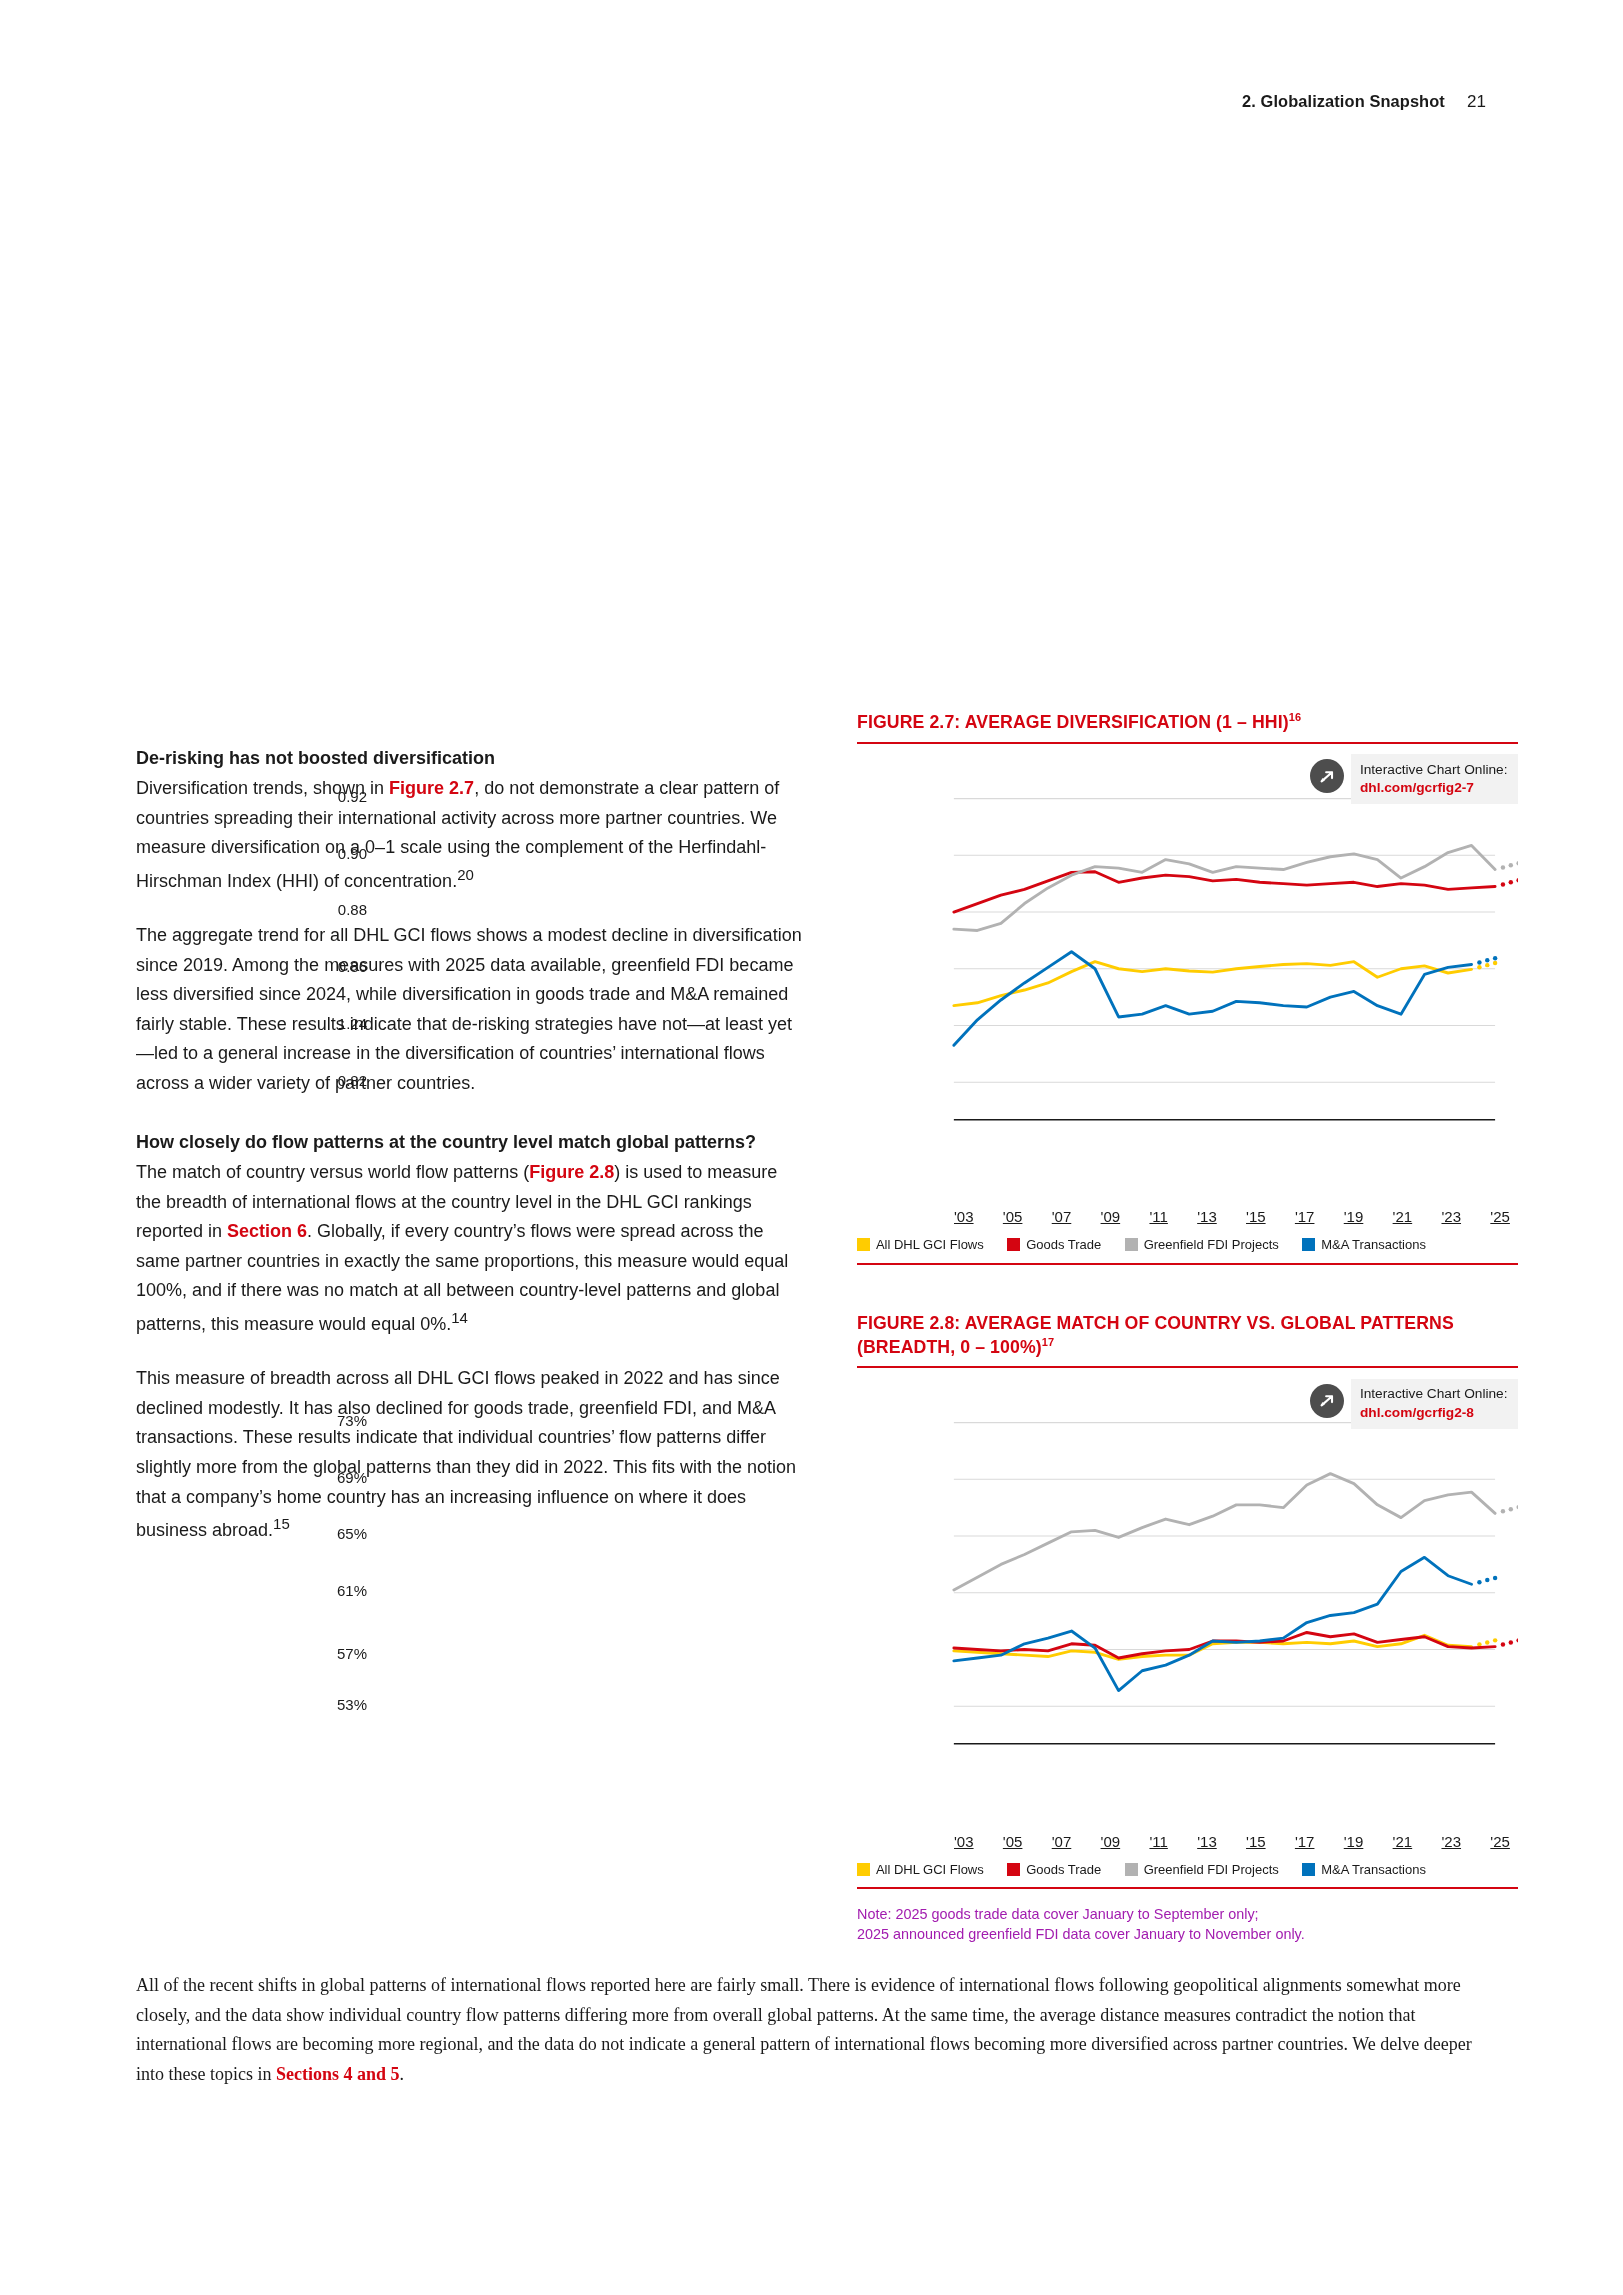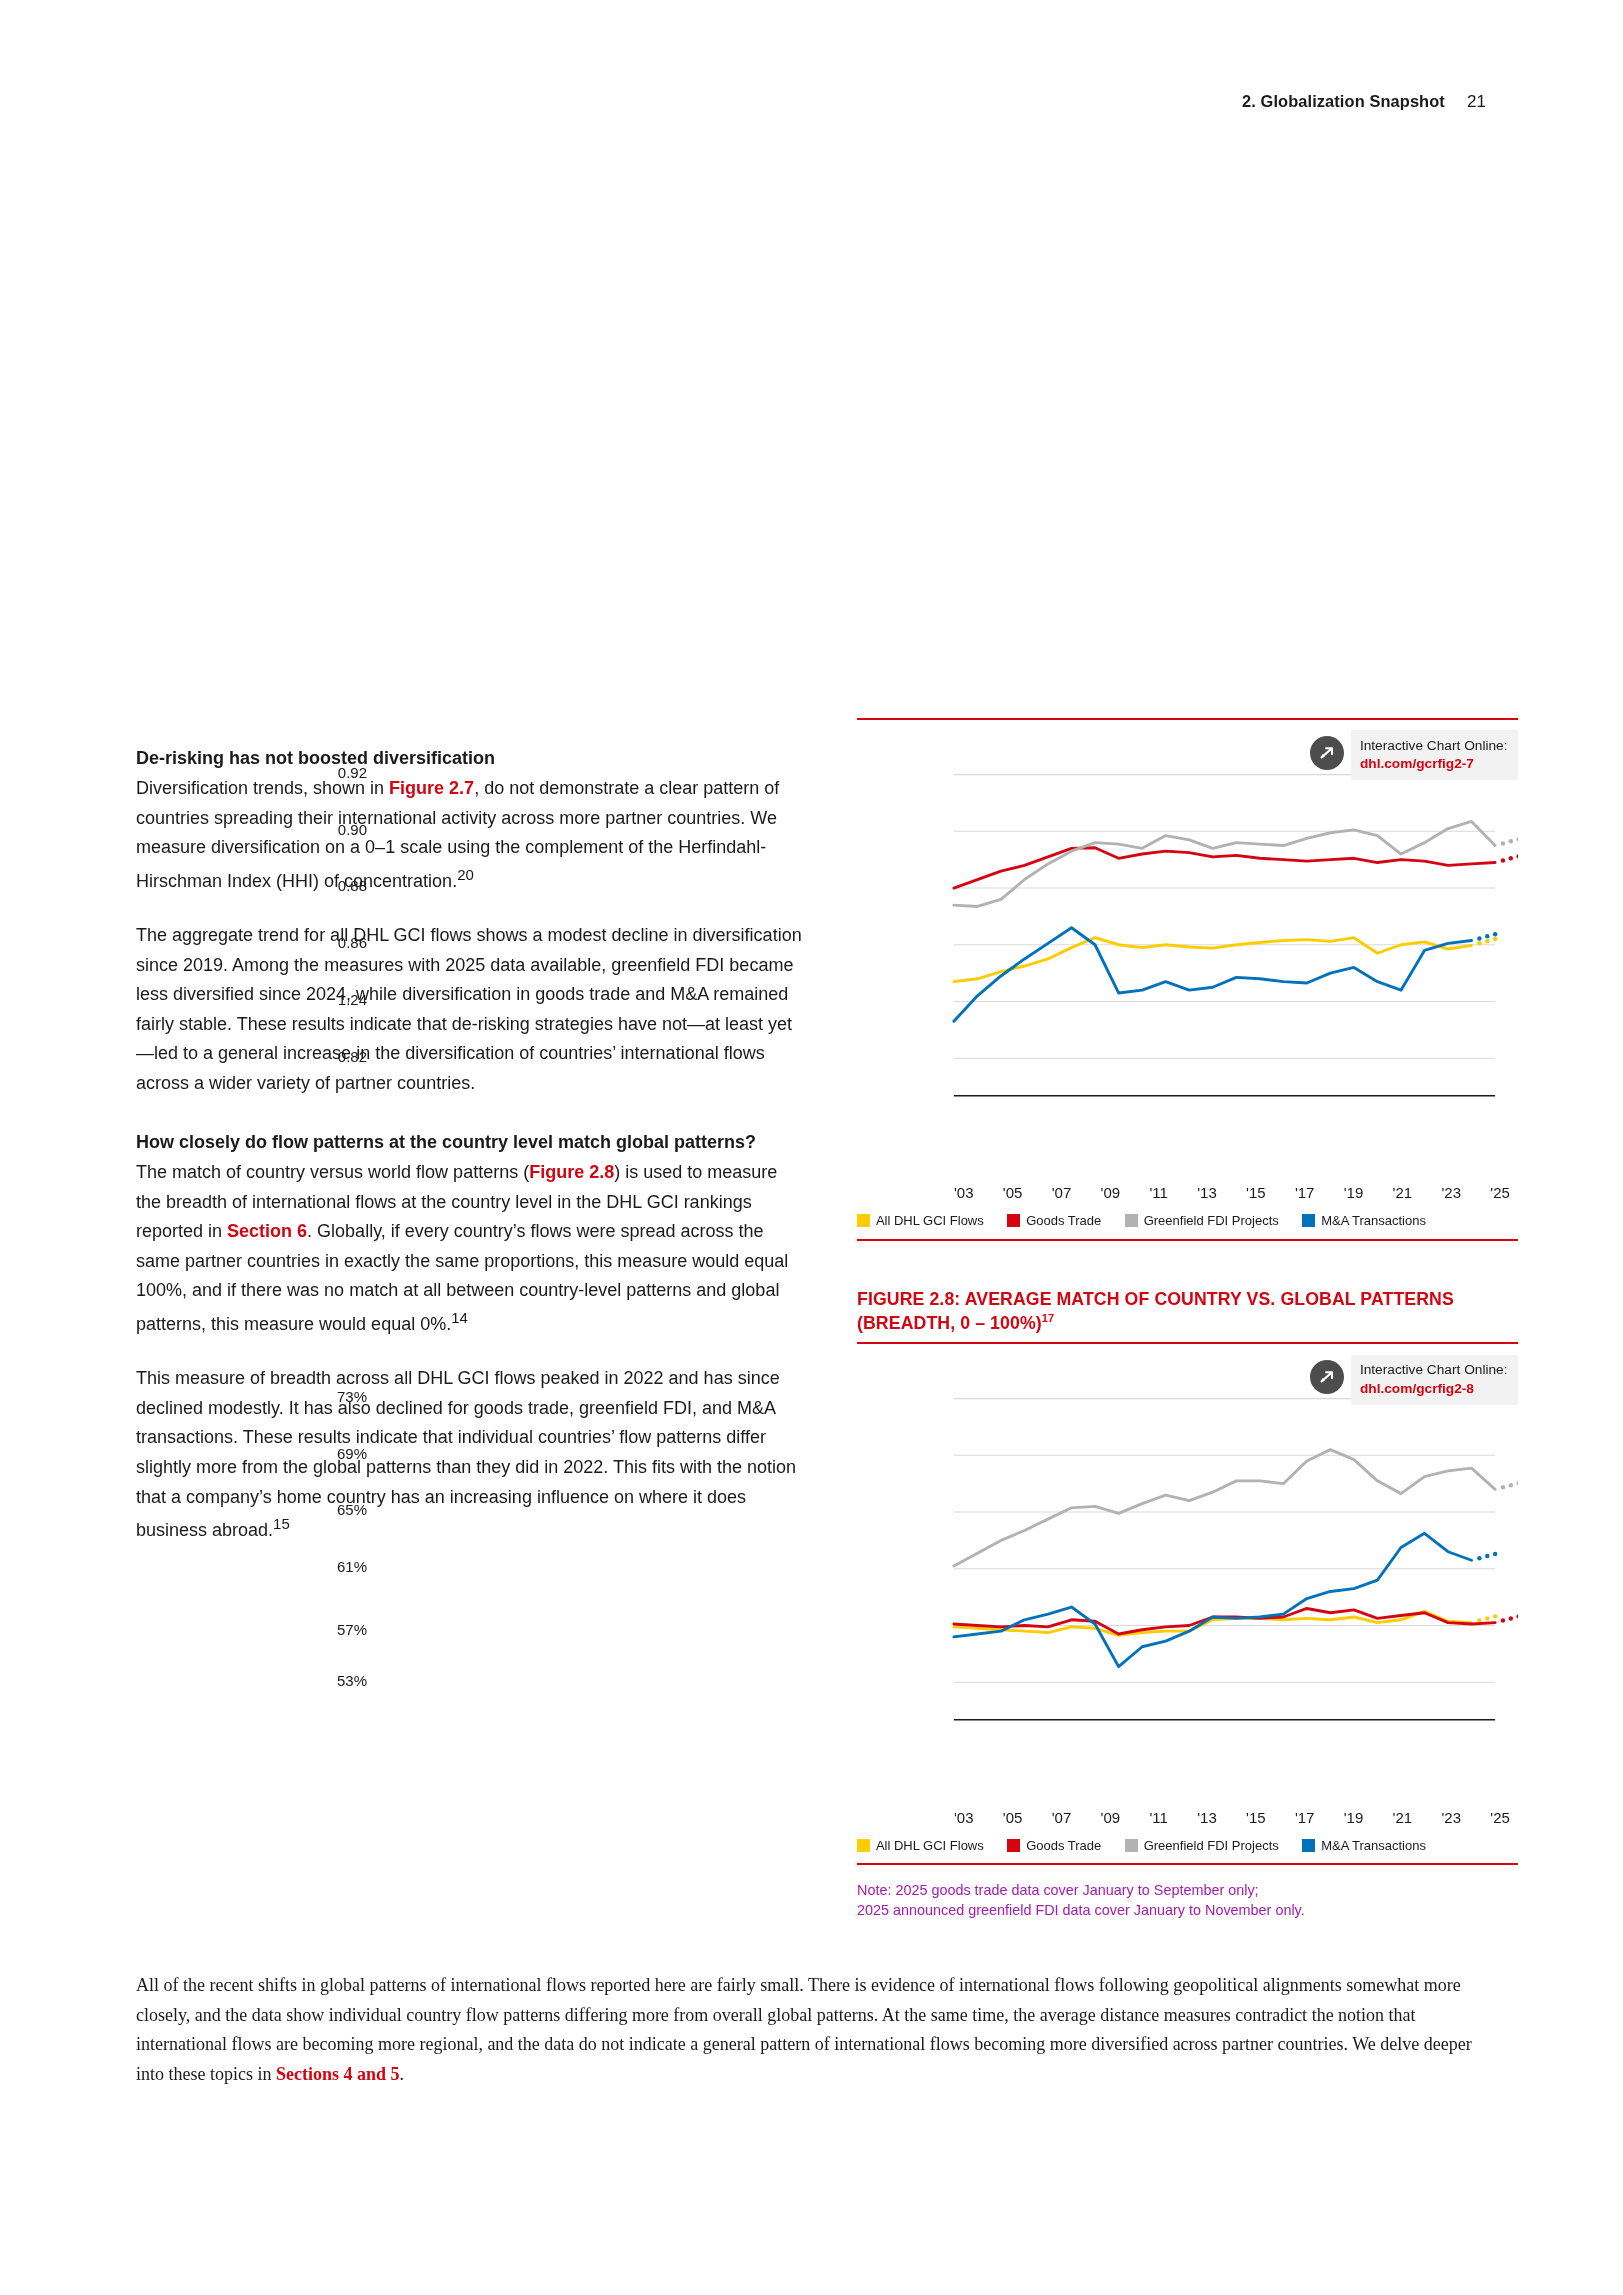--- a/index.html
+++ b/index.html
@@ -68,21 +68,21 @@
   .callout .txt .lk { color:#d40511; font-weight:bold; }
 
   .axislabels {
     position:absolute; left:0; top:0; width:85px;
     font-size:15px; color:#1a1a1a;
   }
   .axislabels div { position:absolute; right:0; white-space:nowrap; }
 
   .xlabels {
     display:flex; justify-content:space-between;
-    font-size:15px; margin:6.5px 0 0 97px; width:556px;
+    font-size:15px; margin:6.5px 0 0 97px; width:556px;text-decoration:underline;
   }
 
   .legend {
     display:flex; align-items:center; gap:5.2px; margin-top:11.8px;
     font-size:13px;
   }
   .legend .item { display:flex; align-items:center; gap:5.9px; margin-right:18.3px; }
   .legend .sw { width:13px; height:13px; display:inline-block; }
 
   .note {
@@ -107,20 +107,21 @@
     <p>The aggregate trend for all DHL GCI flows shows a modest decline in diversification since 2019. Among the measures with 2025 data available, greenfield FDI became less diversified since 2024, while diversification in goods trade and M&amp;A remained fairly stable. These results indicate that de-risking strategies have not—at least yet—led to a general increase in the diversification of countries’ international flows across a wider variety of partner countries.</p>
 
     <h3 class="blk2">How closely do flow patterns at the country level match global patterns?</h3>
     <p><span>The match of country versus world flow patterns (</span><span class="red">Figure 2.8</span><span>) is used to measure the breadth of international flows at the country level in the DHL GCI rankings reported in </span><span class="red">Section 6</span><span>. Globally, if every country’s flows were spread across the same partner countries in exactly the same proportions, this measure would equal 100%, and if there was no match at all between country-level patterns and global patterns, this measure would equal 0%.</span><sup>14</sup></p>
     <p><span>This measure of breadth across all DHL GCI flows peaked in 2022 and has since declined modestly. It has also declined for goods trade, greenfield FDI, and M&amp;A transactions. These results indicate that individual countries’ flow patterns differ slightly more from the global patterns than they did in 2022. This fits with the notion that a company’s home country has an increasing influence on where it does business abroad.</span><sup>15</sup></p>
   </div>
 
   <div class="rightcol">
 
     <div>
+      <div class="figtitle"><span>FIGURE 2.7: AVERAGE DIVERSIFICATION (1 – HHI)</span><sup>16</sup></div>
       <div class="rule-top"></div>
 
       <div class="chartbox" style="height:458px">
         <div class="axislabels" id="f27-ylabels">
             <div style="top: 44px; right: 575px;">0.92</div>
             <div style="top: 101px; right: 575px;">0.90</div>
             <div style="top: 157px; right: 575px;">0.88</div>
             <div style="top: 214px; right: 575px;">0.86</div>
             <div style="top: 271px; right: 575px;">1.24</div>
             <div style="top: 328px; right: 575px;">0.82</div>

